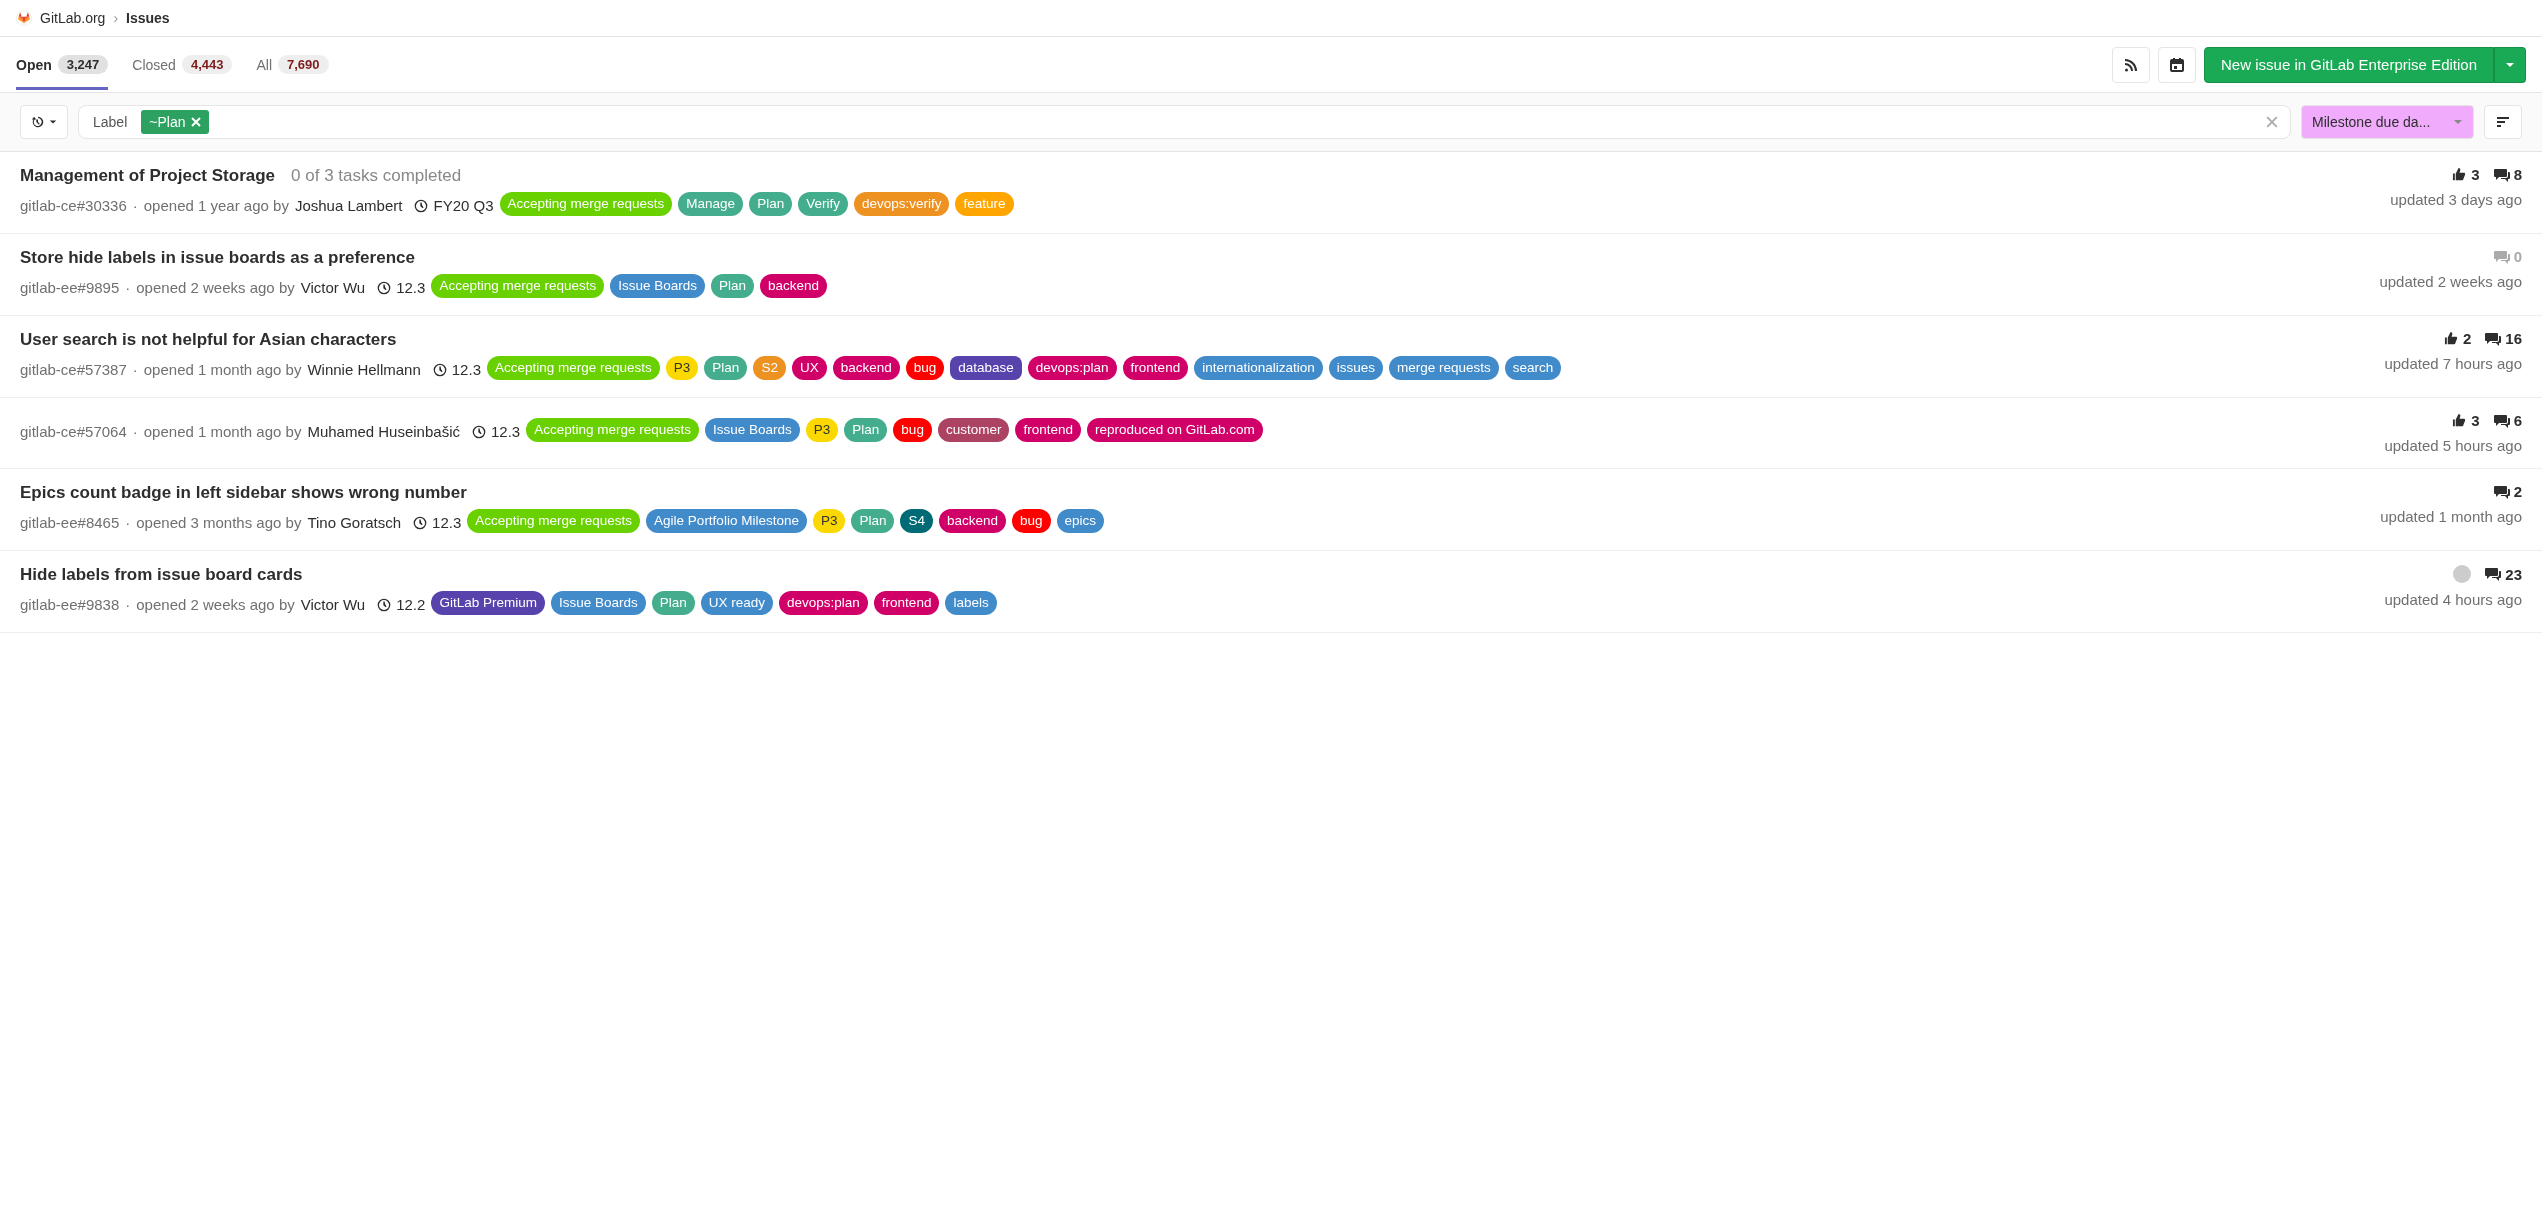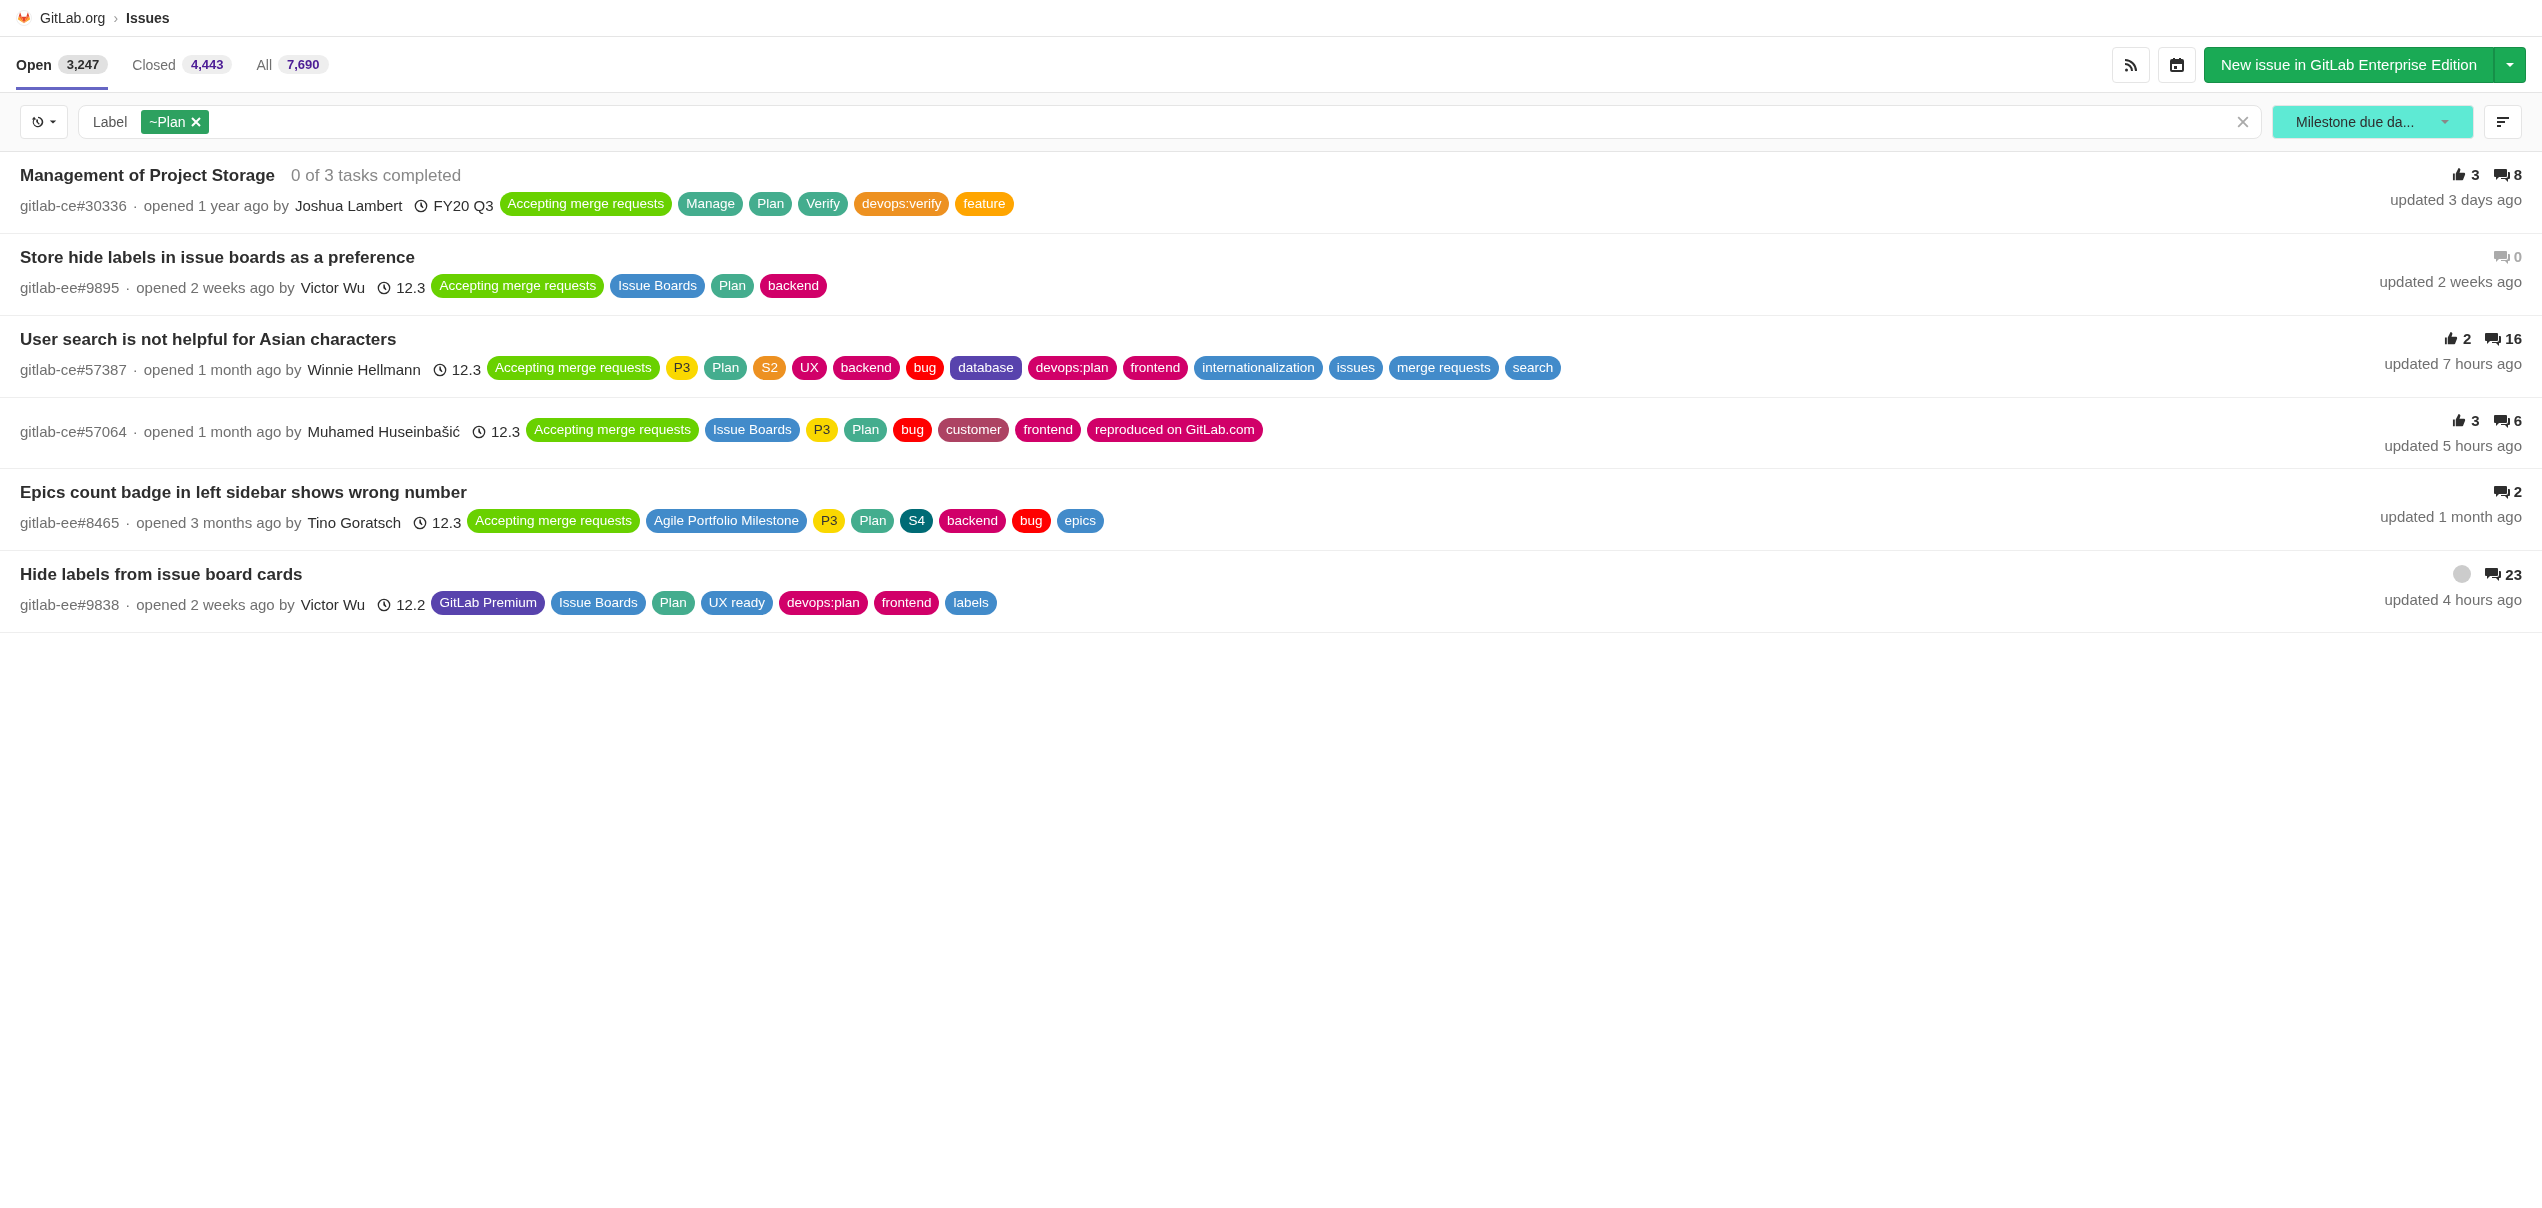--- a/index.html
+++ b/index.html
@@ -47,21 +47,21 @@
   align-items: center;
   gap: 6px;
   padding: 16px 0 13px 0;
   border-bottom: 3px solid transparent;
   color: #707070;
   cursor: pointer;
 }
 .tab.active { color: #2e2e2e; font-weight: 700; border-bottom-color: #6666c4; }
 .badge {
   background: #eee;
-  color: #4c1d95;
+  color: #7f1d1d;
   border-radius: 10px;
   padding: 2px 9px;
   font-size: 13px;
   font-weight: 600;
 }
 .tab.active .badge { background: #e1e1e1; color: #2e2e2e; }
 .tabs-spacer { flex: 1; }
 .tabs-actions { display: flex; gap: 8px; }
 .icon-btn {
   border: 1px solid #e5e5e5;
@@ -128,27 +128,27 @@
 .filter-token .x { cursor: pointer; }
 .filter-clear {
   margin-left: auto;
   color: #aaa;
   padding: 0 6px;
   cursor: pointer;
 }
 .sort-select {
   border: 1px solid #e5e5e5;
   border-radius: 4px;
-  background: #5eead4;
-  display: flex;
-  align-items: center;
-  padding: 6px 23px;
+  background: #f0abfc;
+  display: flex;
+  align-items: center;
+  padding: 6px 10px;
   gap: 8px;
   cursor: pointer;
-  width: 202px;
+  width: 173px;
 }
 .sort-select .label {
   white-space: nowrap;
   overflow: hidden;
   text-overflow: ellipsis;
   flex: 1;
 }
 .sort-dir-btn {
   border: 1px solid #e5e5e5;
   border-radius: 4px;

